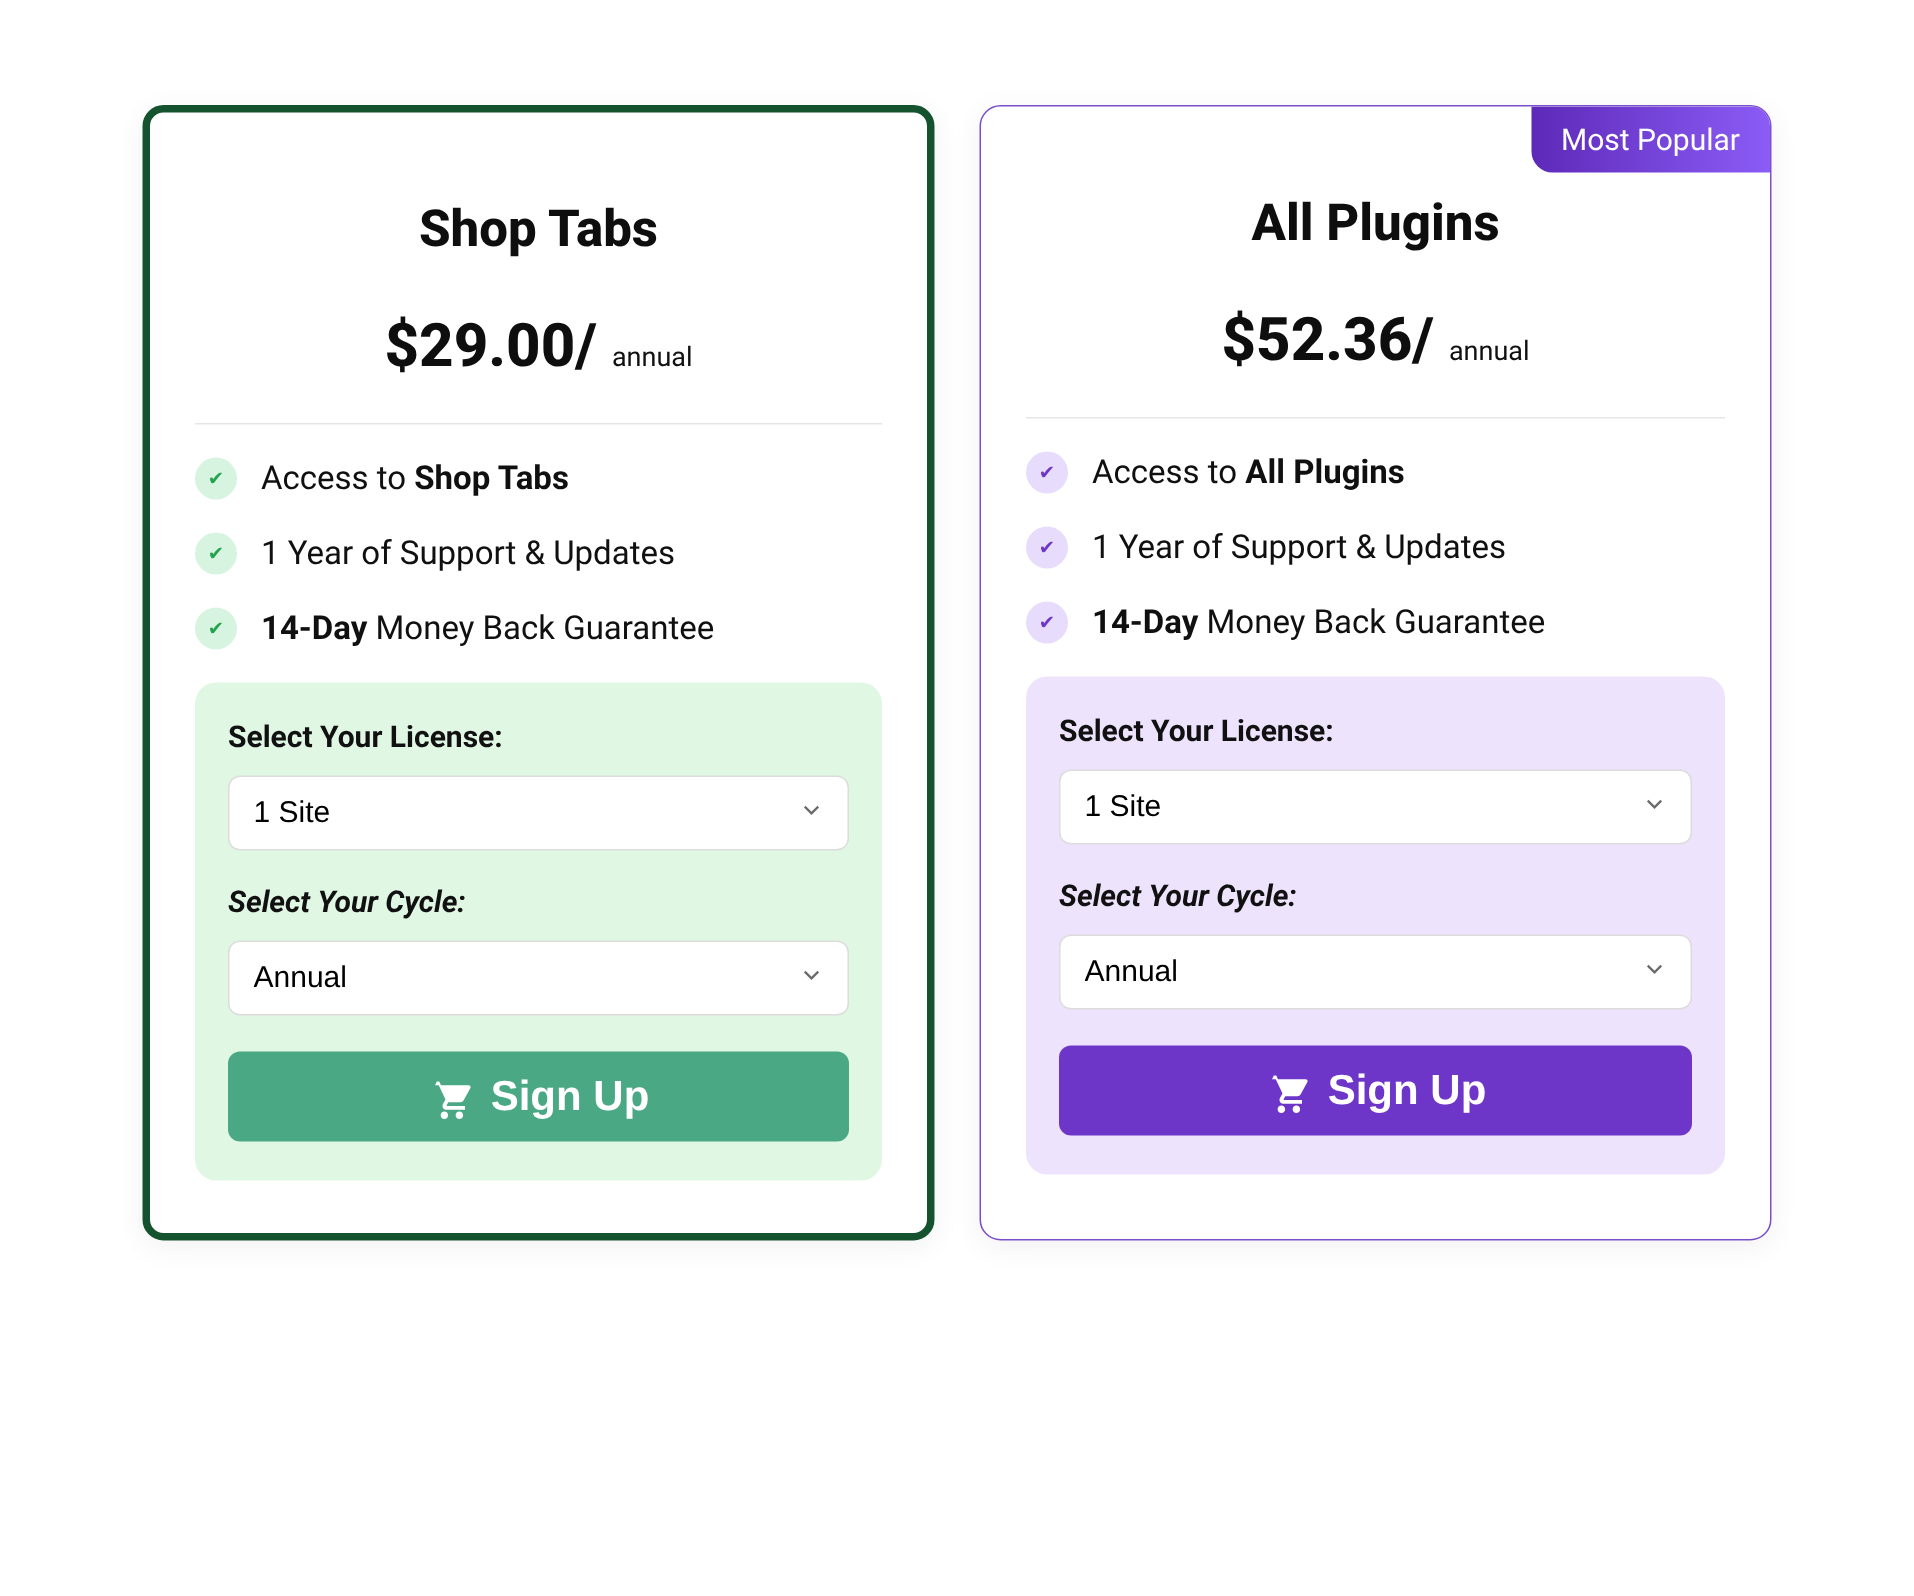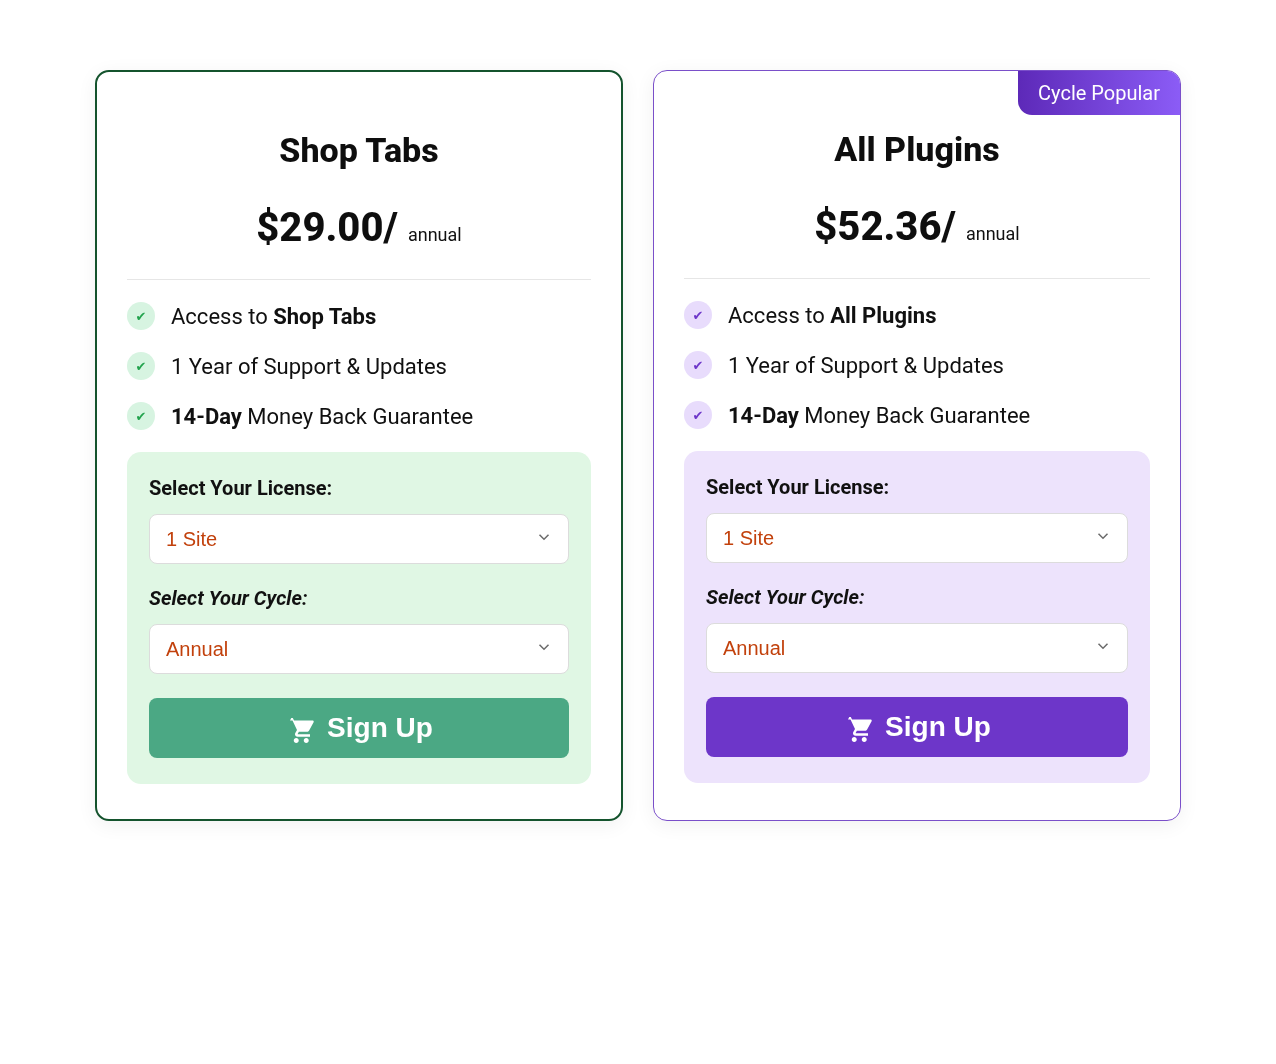--- a/index.html
+++ b/index.html
@@ -19,21 +19,21 @@
     .card {
       flex: 1;
       border-radius: 14px;
       padding: 30px 30px 35px;
       position: relative;
       overflow: hidden;
       box-shadow: 0 4px 20px rgba(0,0,0,0.06);
       max-width: 528px;
     }
     .card.green {
-      border: 2px solid #14532d;
+      border: 5px solid #14532d;
     }
     .card.purple {
       border: 1px solid #7a4fc9;
     }
     .badge {
       position: absolute;
       top: 0;
       right: 0;
       color: #fff;
       padding: 10px 20px;
@@ -126,21 +126,21 @@
     .select-wrap {
       position: relative;
     }
     .select-wrap select {
       width: 100%;
       height: 50px;
       border: 1px solid #dcdcdc;
       border-radius: 8px;
       background: #fff;
       font-size: 20px;
-      color: #c2410c;
+      color: #000000;
       padding: 0 16px 0 16px;
       appearance: none;
       -webkit-appearance: none;
       cursor: pointer;
     }
     .select-wrap .chevron {
       position: absolute;
       right: 16px;
       top: 50%;
       transform: translateY(-50%);
@@ -236,21 +236,21 @@
         <svg width="30" height="30" viewBox="0 0 24 24" fill="white">
             <path d="M7 4h-2l-1 2h2l3.6 7.59-1.35 2.44c-.16.28-.25.61-.25.97 0 1.1.9 2 2 2h10v-2H10.42c-.14 0-.25-.11-.25-.25l.03-.12.9-1.63h6.45c.75 0 1.41-.41 1.75-1.03l3.58-6.49c.08-.14.12-.3.12-.48 0-.55-.45-1-1-1H7.21l-.94-2H7zm2 16c-1.1 0-2 .9-2 2s.9 2 2 2 2-.9 2-2-.9-2-2-2zm8 0c-1.1 0-2 .9-2 2s.9 2 2 2 2-.9 2-2-.9-2-2-2z"></path>
           </svg>
       </span>
       <span>Sign Up</span>
     </button>
   </div>
 </div>
 
 <div class="card purple">
-  <div class="badge">Cycle Popular</div>
+  <div class="badge">Most Popular</div>
   <h2 class="title">All Plugins</h2>
   <div class="price-row">
     <span class="price">$52.36/</span>
     <span class="period">annual</span>
   </div>
   <hr class="divider">
   <ul class="features">
     <li>
       <span class="check-icon purple">✔</span>
       <span class="feature-text">

